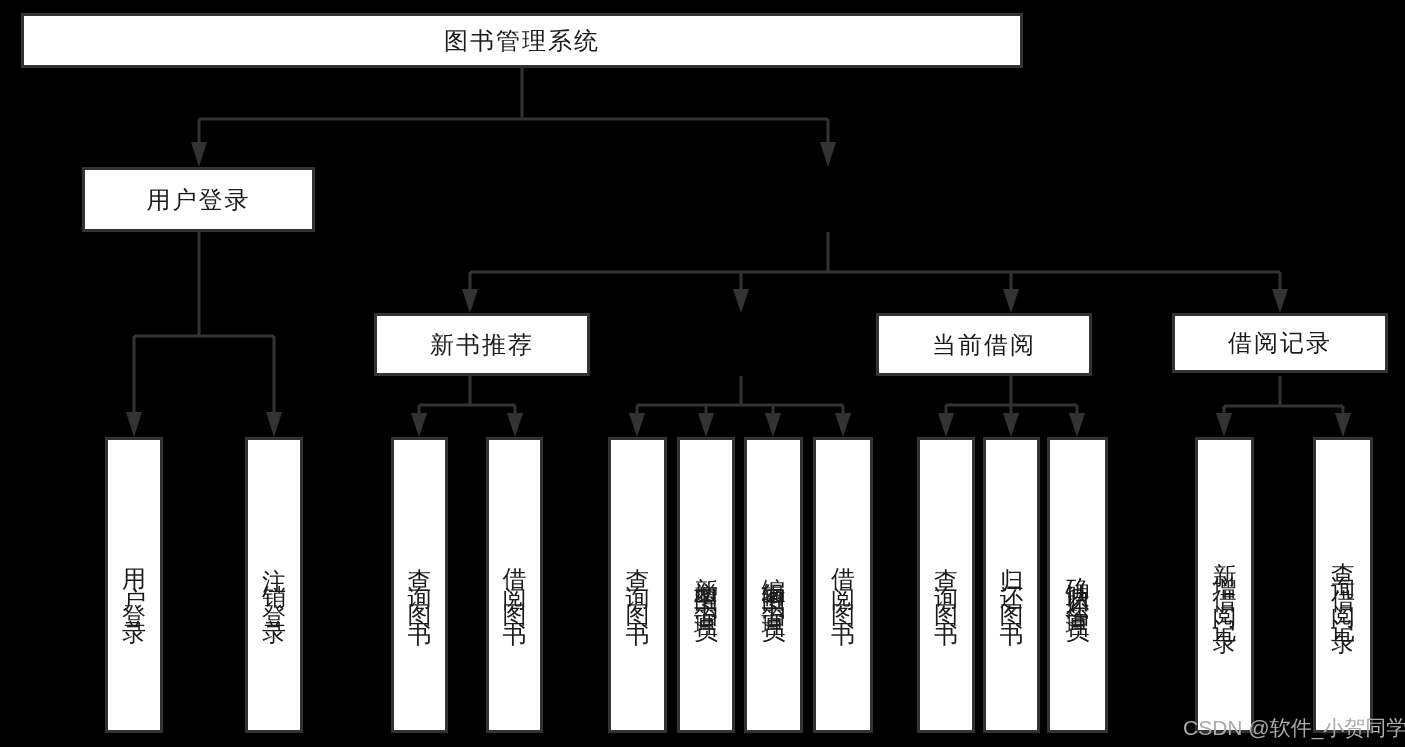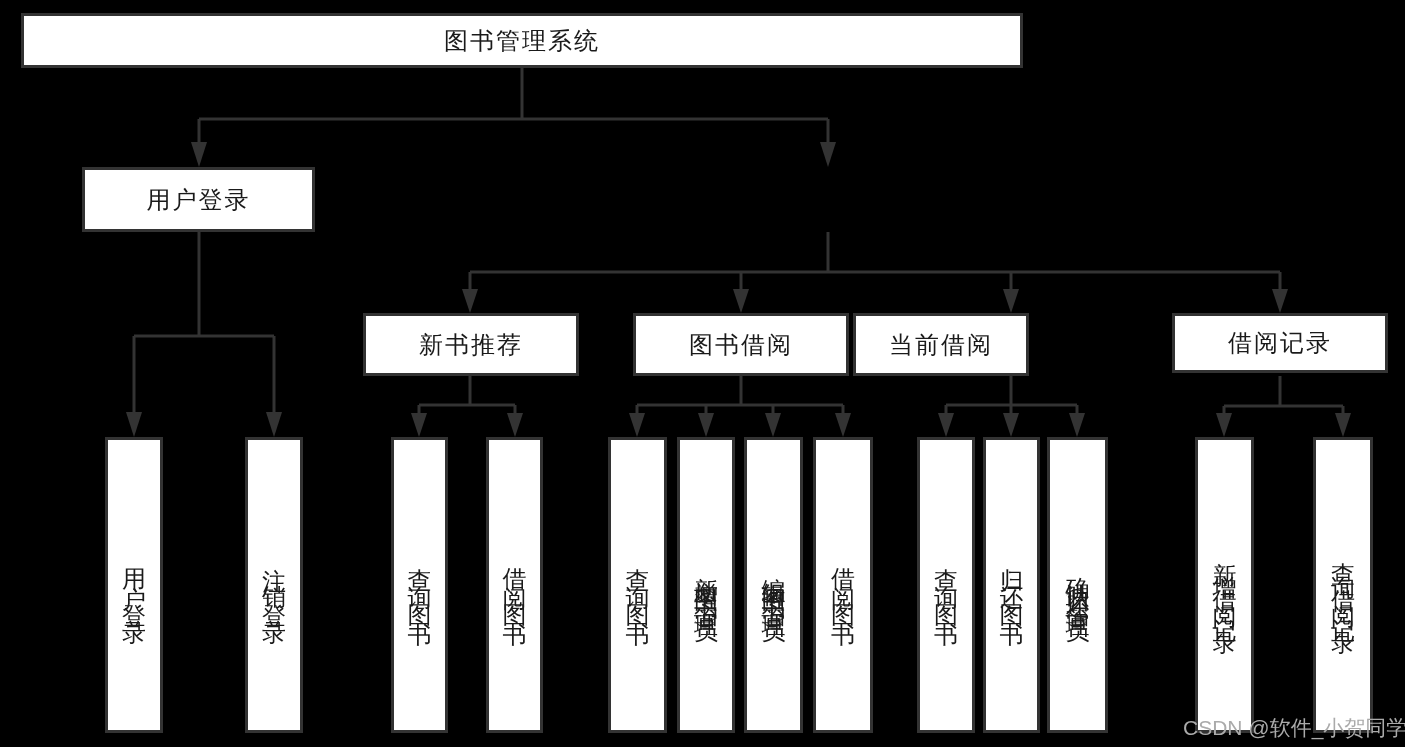--- a/index.html
+++ b/index.html
@@ -112,27 +112,24 @@
   </svg>
 
   <div class="node h" style="left:21px;top:13px;width:1002px;height:55px">
     <span class="lbl">图书管理系统</span>
   </div>
 
   <div class="node h" style="left:82px;top:167px;width:233px;height:65px">
     <span class="lbl">用户登录</span>
   </div>
 
-  <div class="node h" style="left:363px;top:313px;width:216px;height:63px">
+  <div class="node h" style="left:374px;top:313px;width:216px;height:63px">
     <span class="lbl">新书推荐</span>
   </div>
-  <div class="node h" style="left:633px;top:313px;width:216px;height:63px">
-    <span class="lbl">图书借阅</span>
-  </div>
-  <div class="node h" style="left:853px;top:313px;width:176px;height:63px">
+  <div class="node h" style="left:876px;top:313px;width:216px;height:63px">
     <span class="lbl">当前借阅</span>
   </div>
   <div class="node h" style="left:1172px;top:313px;width:216px;height:60px">
     <span class="lbl">借阅记录</span>
   </div>
 
   <div class="node v sp-lg" style="left:105px;width:58px">
     <span class="lbl">用户登录</span>
   </div>
   <div class="node v sp-lg" style="left:245px;width:58px">

